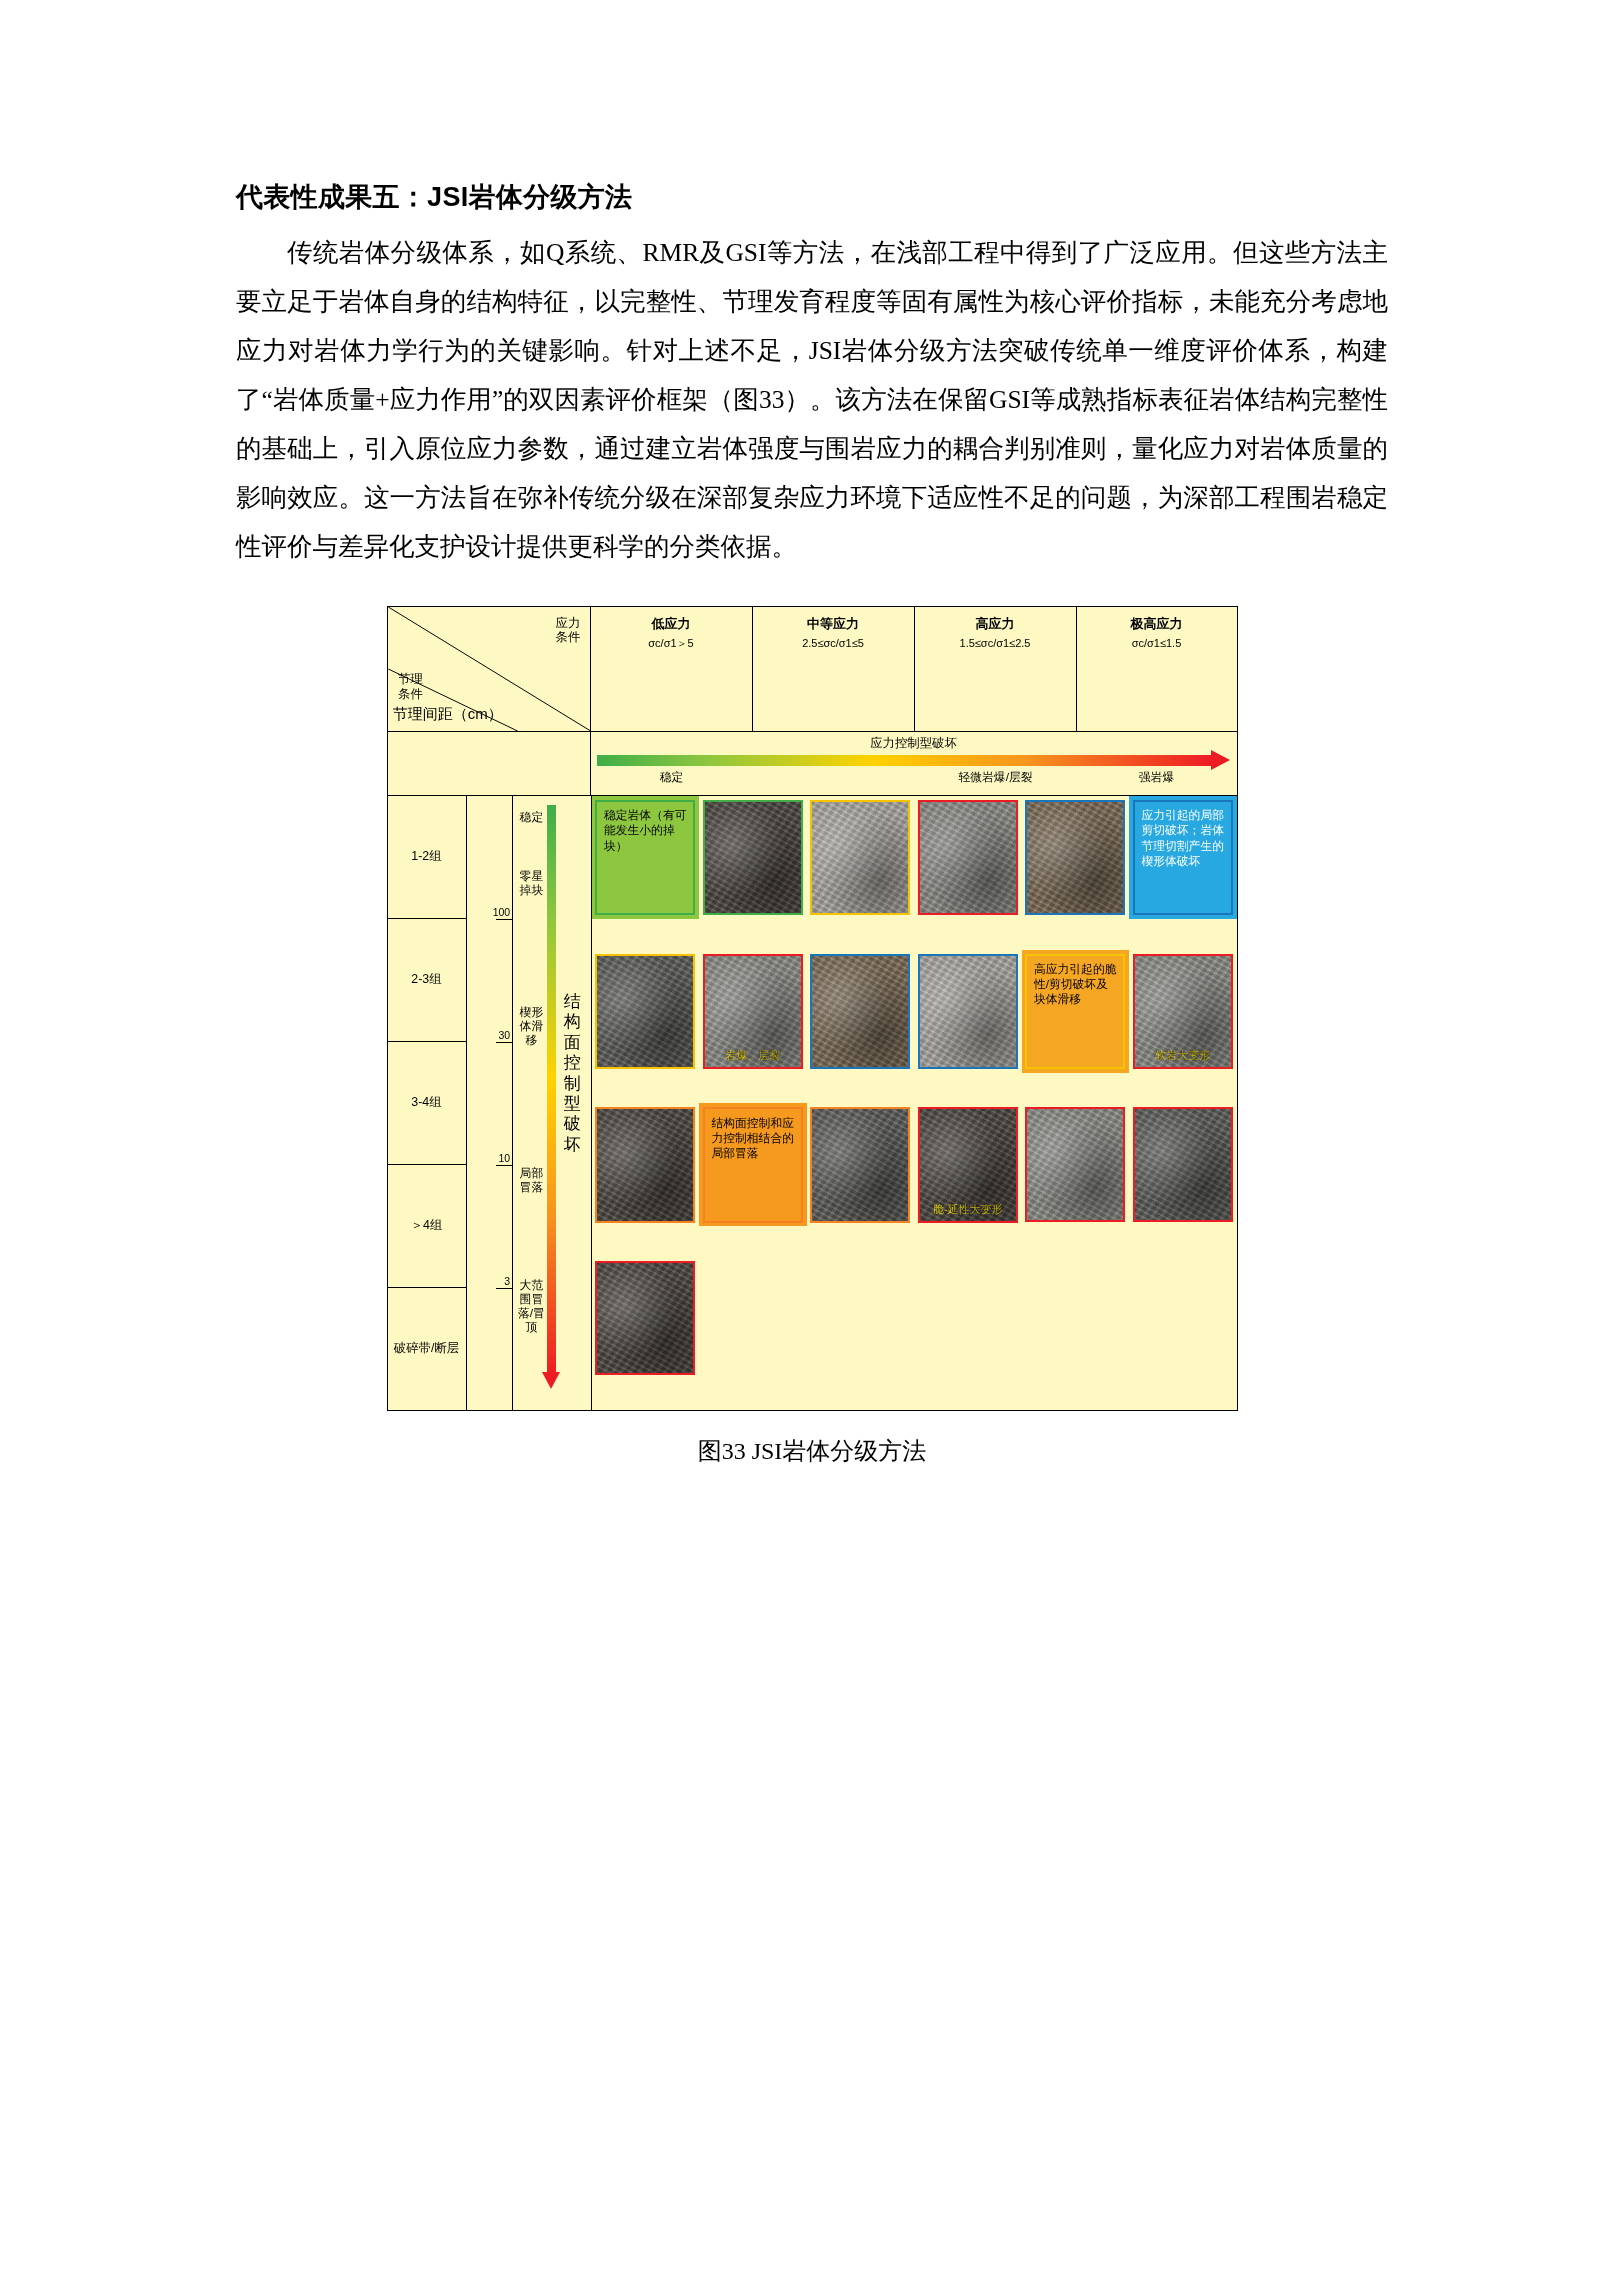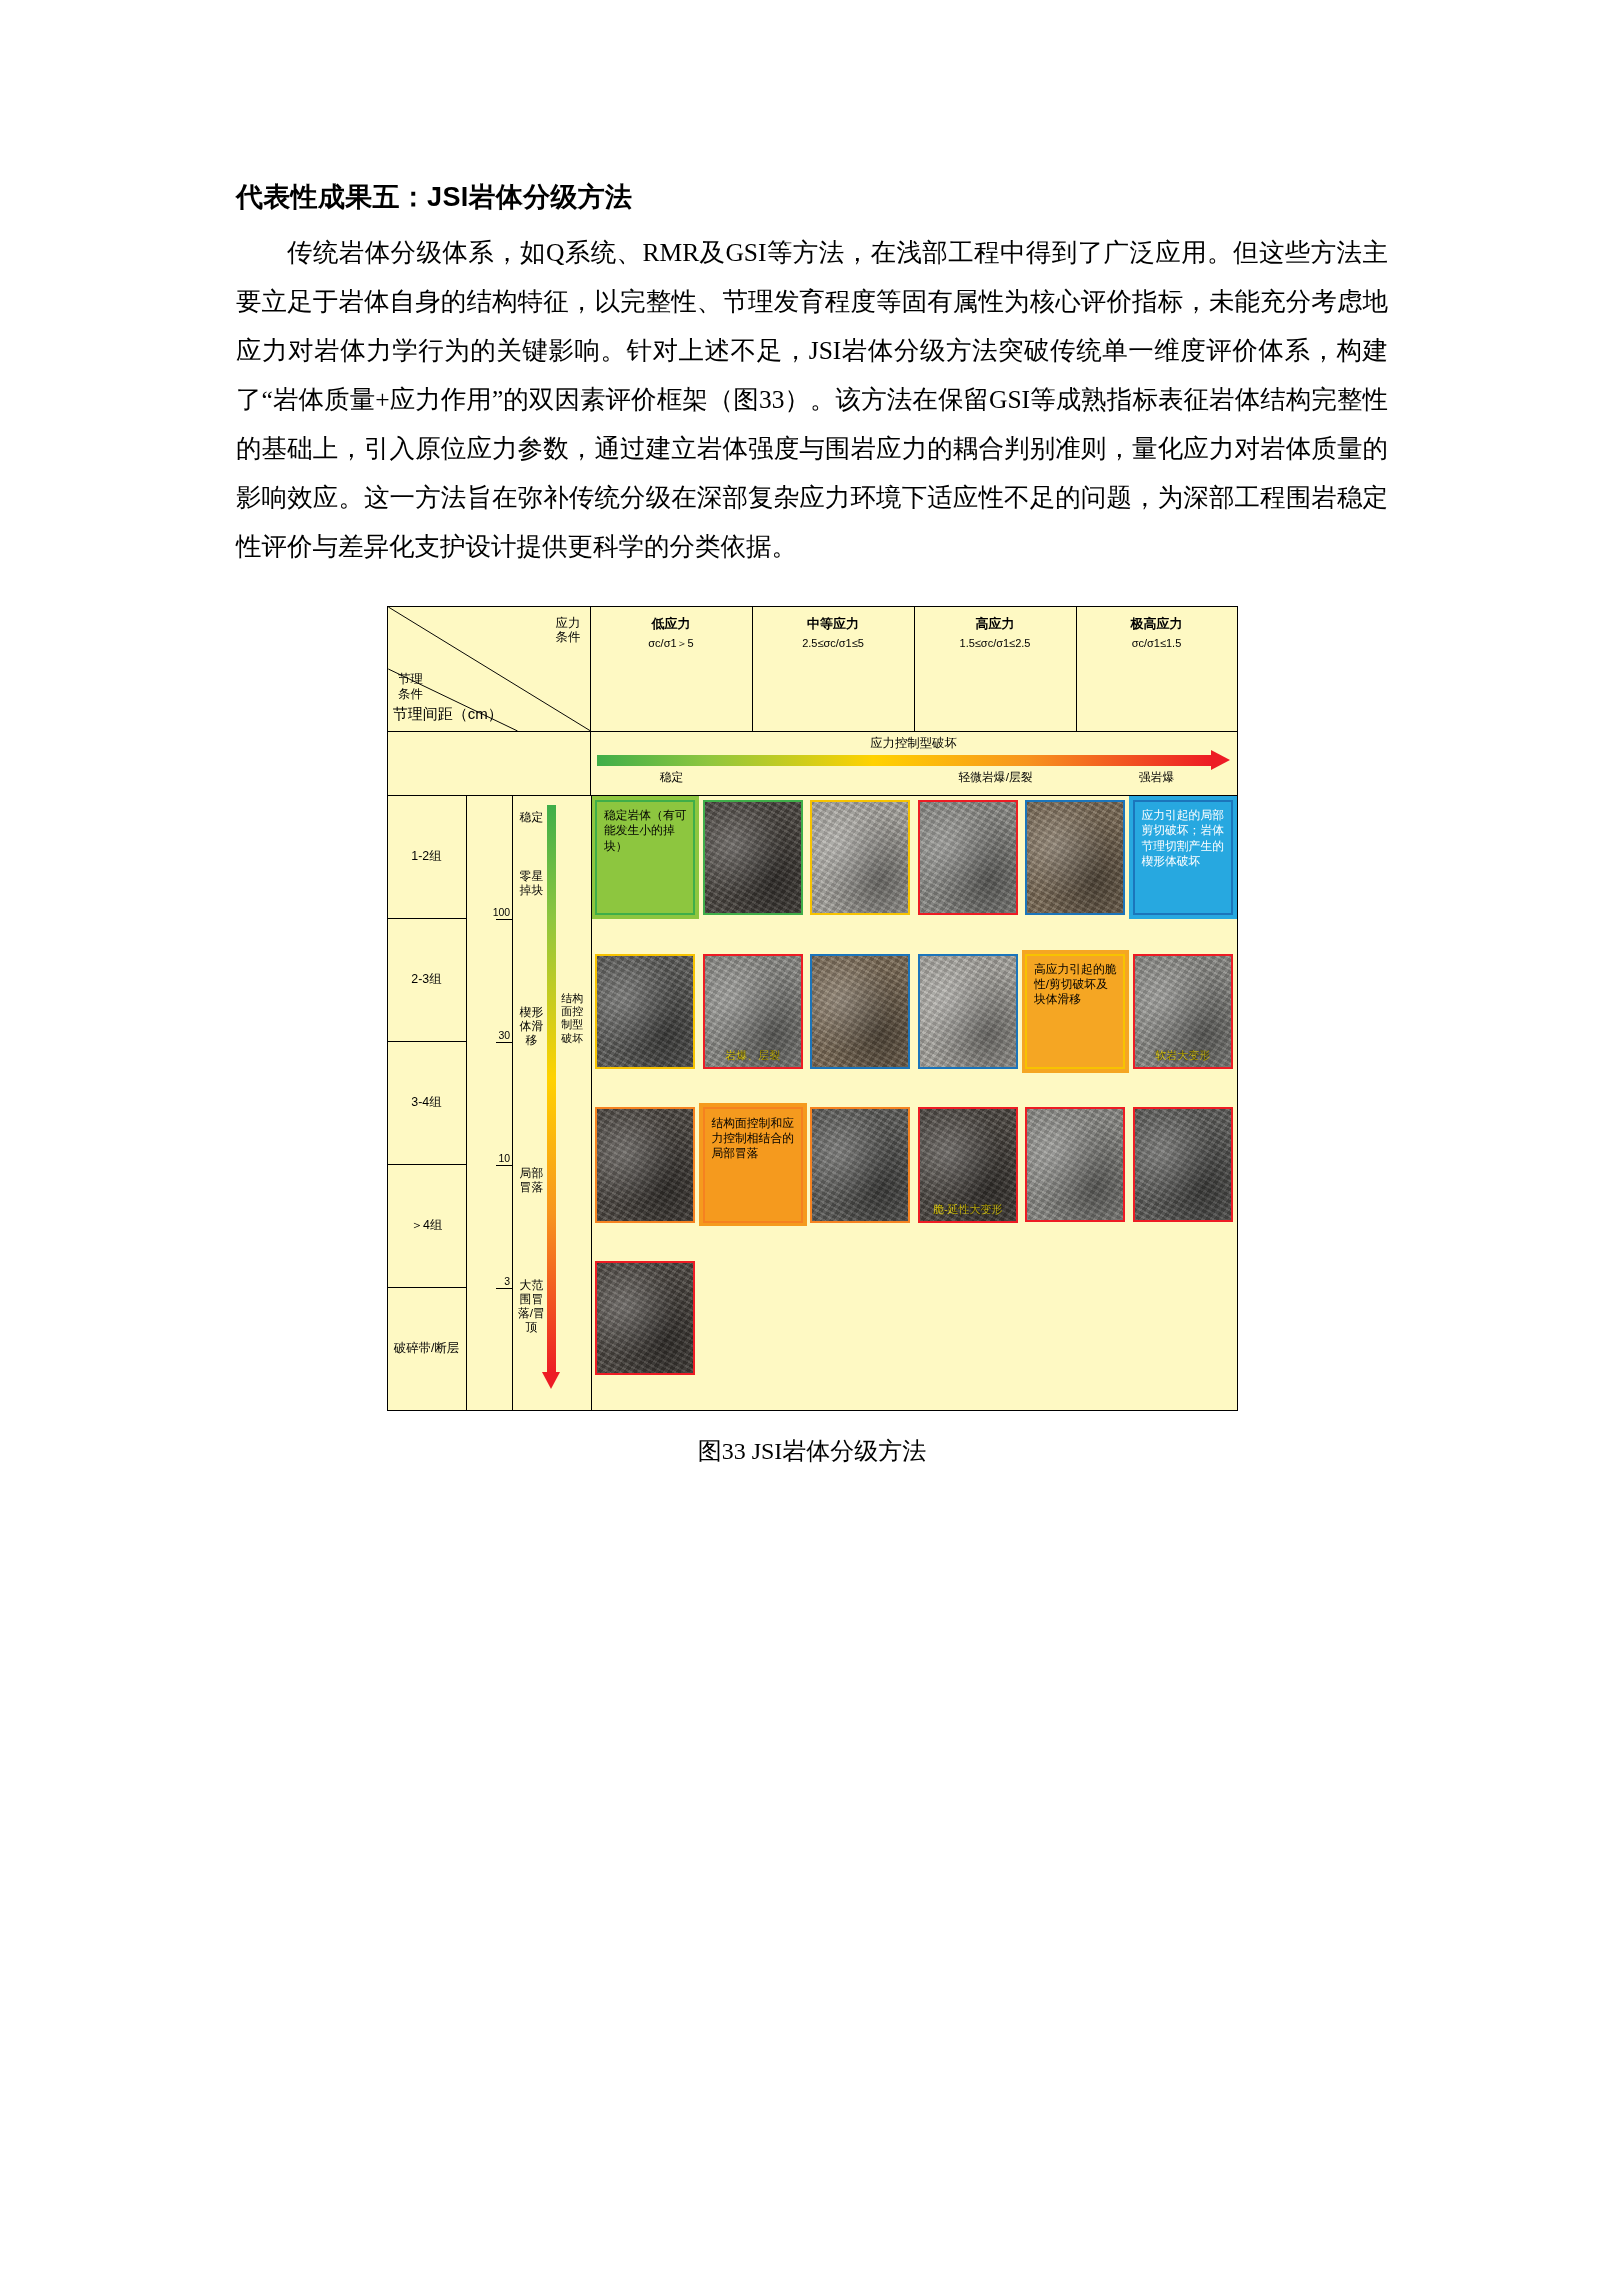--- a/index.html
+++ b/index.html
@@ -173,21 +173,21 @@
     position: absolute;
     right: 1.3px; top: -14.4px;
     font-size: 10.5px;
   }
 
   .col-mode { position: relative; border-right: 0.7px solid #000; }
   .mode-vert {
     position: absolute;
     left: 1.3px; top: 98px;
     width: 26px;
-    font-size: 11px;
+    font-size: 17px;
     line-height: 1.2;
     text-align: center;
   }
   .mode-right {
     position: absolute;
     right: 2.6px;
     width: 30px;
     font-size: 11.8px;
     line-height: 1.2;
     text-align: center;

